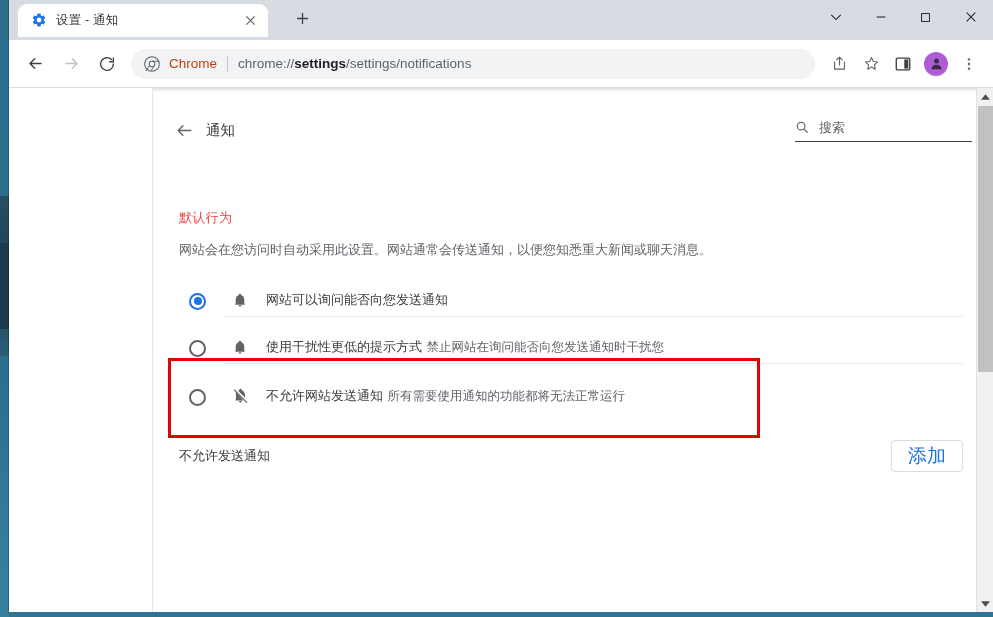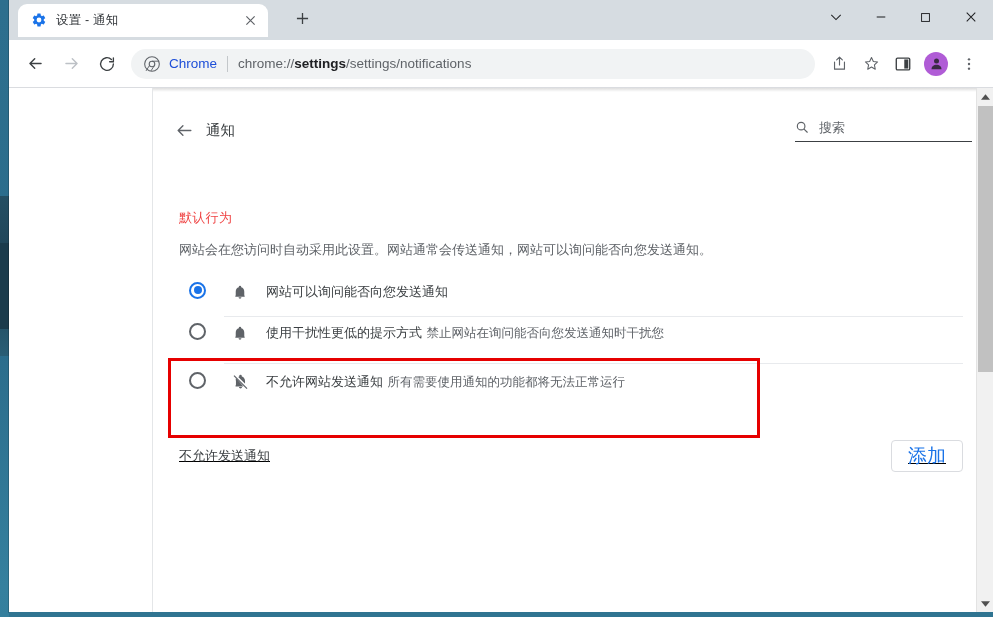--- a/index.html
+++ b/index.html
@@ -92,21 +92,21 @@
   .nav-btn.disabled { color: #bdc1c6; }
   .omnibox {
     flex: 1 1 auto; height: 30px; margin: 0 8px 0 6px;
     background: #f1f3f4; border-radius: 15px;
     display: flex; align-items: center;
     padding: 0 14px 0 13px;
     min-width: 0;
   }
   .chrome-icon { width:16px; height:16px; flex:0 0 16px; margin-right: 9px; }
   .omni-scheme {
-    font-size: 13.5px; color: #1d4ed8; white-space: nowrap;
+    font-size: 13.5px; color: #c2410c; white-space: nowrap;
   }
   .omni-sep {
     width: 1px; height: 16px; background: #c3c7ca; margin: 0 10px;
     flex: 0 0 1px;
   }
   .omni-url {
     font-size: 13.5px; color: #5f6368; white-space: nowrap;
     overflow: hidden; text-overflow: ellipsis;
   }
   .omni-url b { color: #202124; font-weight: 700; }
@@ -203,21 +203,21 @@
     margin-top: 62px;
     letter-spacing: .3px;
   }
   .sec-desc {
     font-size: 13px; color: #5f6368; line-height: 1.45;
     margin-top: 14px;
   }
 
   .radio-group { margin-top: 16px; position: relative; }
   .radio-row {
-    display: flex; align-items: flex-start;
+    display: flex; align-items: flex-end;
     min-height: 40px;
     padding: 6px 0;
     position: relative;
   }
   .radio-row.with-sub { min-height: 46px; }
   .radio {
     width: 17px; height: 17px; flex: 0 0 17px;
     margin-left: 10px;
     border-radius: 50%;
     border: 2px solid #5f6368;
@@ -251,21 +251,20 @@
     pointer-events: none;
   }
 
   .sec-title2 { font-size: 13px; color: #5f6368; margin-top: 38px; }
   .sec-desc2  { font-size: 13px; color: #5f6368; margin-top: 22px; }
 
   .custom-row {
     display: flex; align-items: center;
     margin-top: 28px;
     position: relative;
-    text-decoration: underline;
   }
   .custom-label { font-size: 13px; color: #3c4043; }
   .add-btn {
     margin-left: auto;
     min-width: 64px; height: 32px;
     border: 1px solid #dadce0; border-radius: 4px;
     background: #fff;
     display: flex; align-items: center; justify-content: center;
     font-size: 19px; color: #1a73e8;
     padding: 0 16px;
@@ -433,21 +432,21 @@
               <circle cx="10.5" cy="10.5" r="6.5"></circle>
                 <path d="M15.5 15.5L21 21"></path>
             </svg>
           </span>
           <span class="search-ph">搜索</span>
         </div>
       </div>
 
       <div class="section">
         <div class="sec-title">默认行为</div>
-        <div class="sec-desc">网站会在您访问时自动采用此设置。网站通常会传送通知，网站可以询问能否向您发送通知。</div>
+        <div class="sec-desc">网站会在您访问时自动采用此设置。网站通常会传送通知，以便您知悉重大新闻或聊天消息。</div>
 
         <div class="radio-group">
 
           <div class="radio-row">
             <span class="radio checked"></span>
             <span class="row-icon">
               <svg width="16" height="16" viewBox="0 0 24 24" fill="currentColor">
                 <path d="M12 22a2.2 2.2 0 002.2-2.1H9.8A2.2 2.2 0 0012 22zm6.4-5.3v-5.2c0-3.2-1.7-5.8-4.6-6.5v-.7a1.8 1.8 0 10-3.6 0v.7c-2.9.7-4.6 3.3-4.6 6.5v5.2L5 18.1v.9h14v-.9l-.6-1.4z"></path>
               </svg>
             </span>

